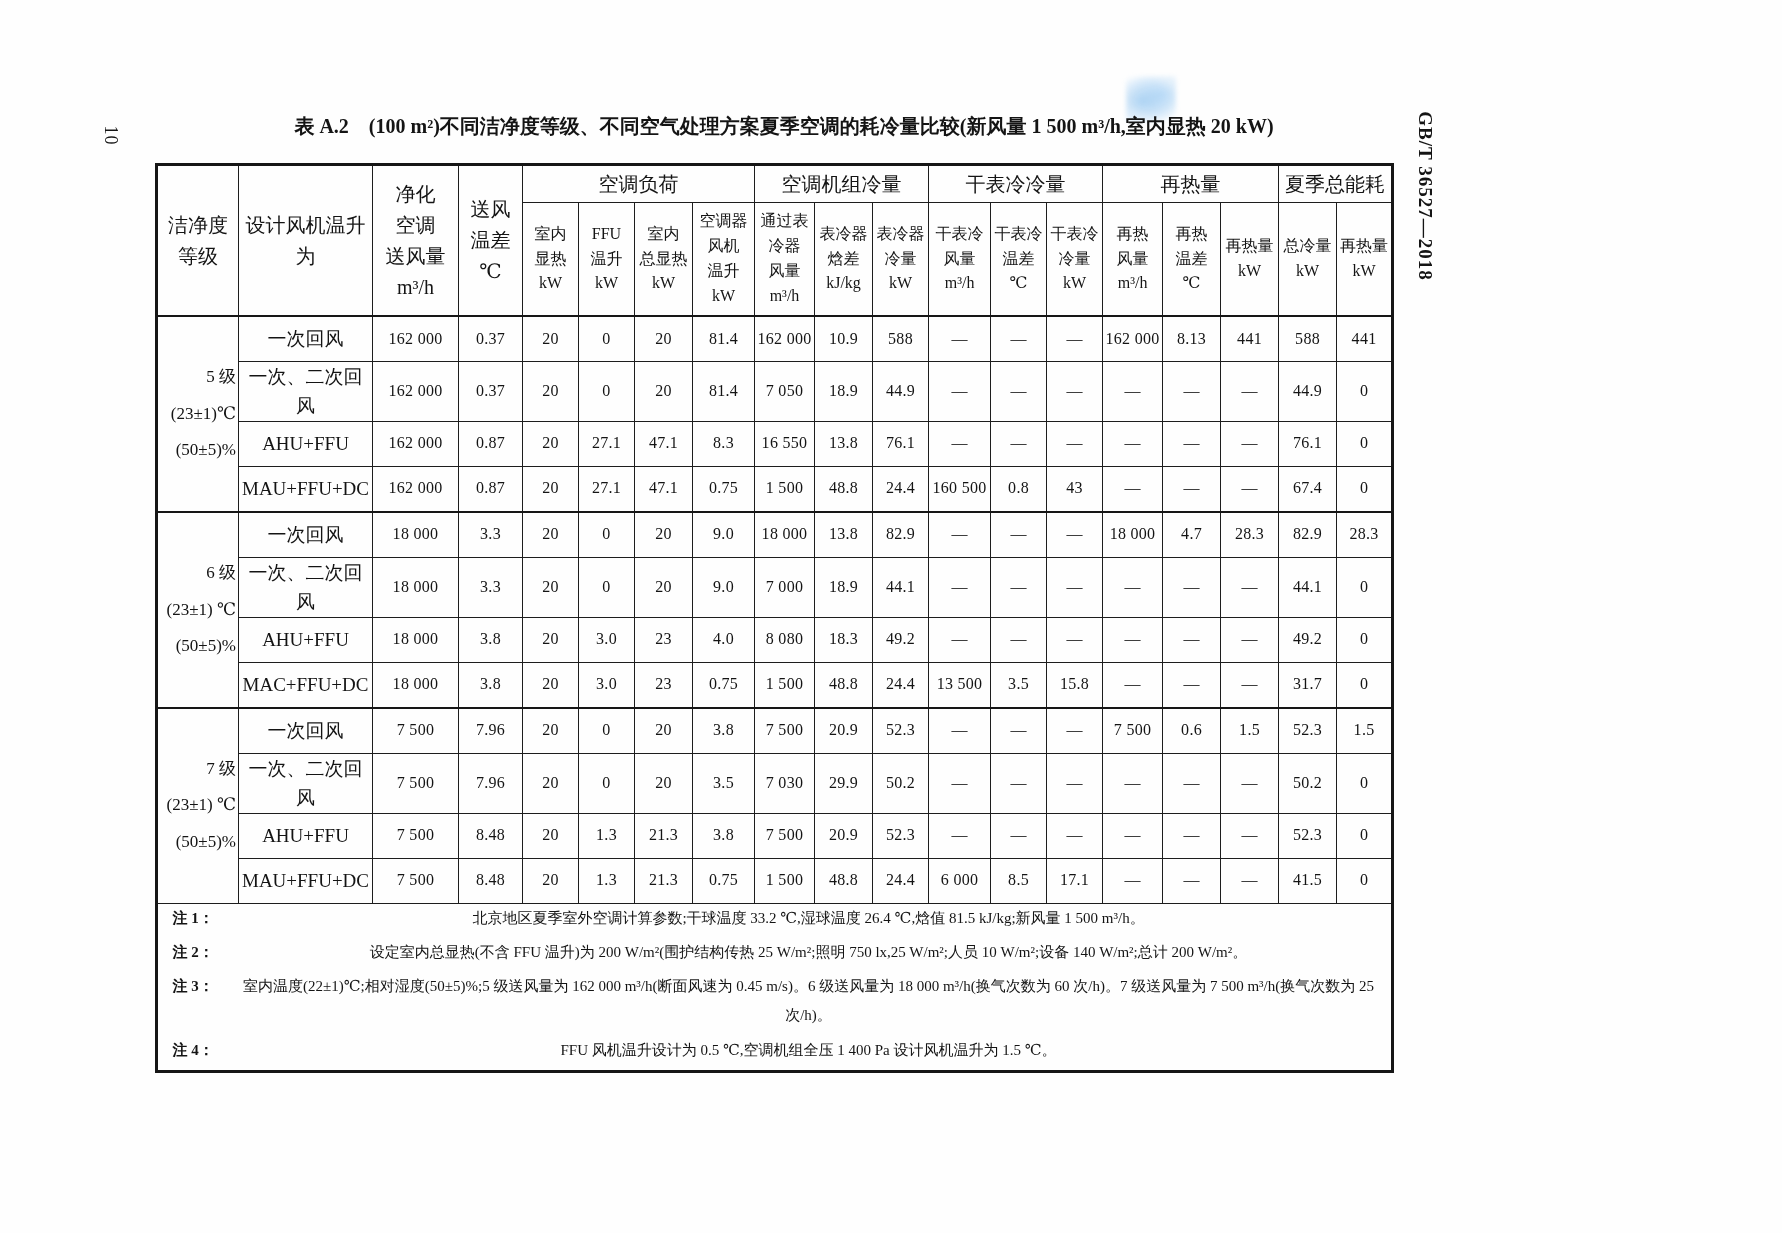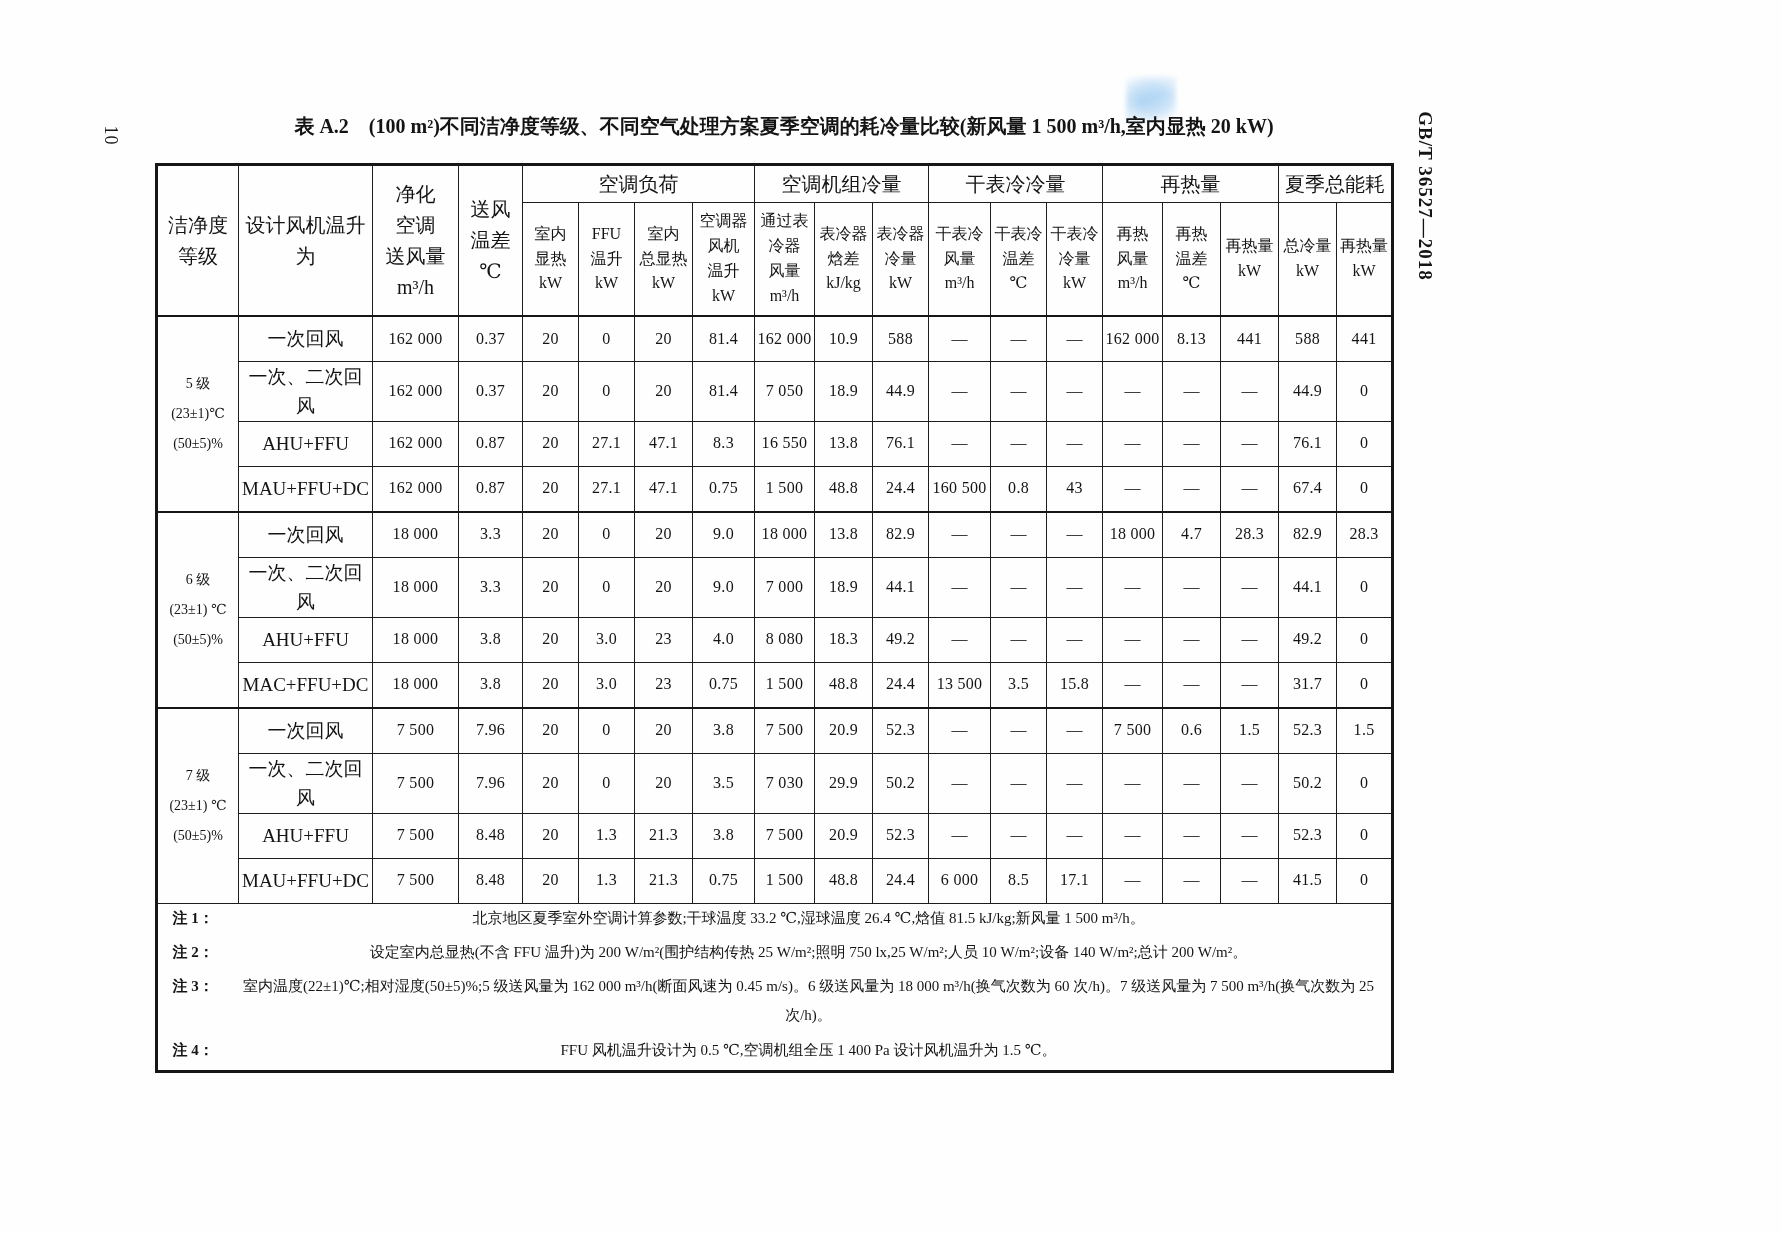--- a/index.html
+++ b/index.html
@@ -51,21 +51,21 @@
     padding:0 2px;
     white-space:pre-line;
     line-height:1.55;
   }
   thead tr.grp-row th{height:36px;font-size:20px;}
   thead tr.sub-row th{height:112px;}
   thead th.fixed{font-size:17px;}
   tbody td{height:44px;}
   tbody td.num{font-size:16px;letter-spacing:0.3px;}
   tbody td.scheme{font-size:19px;margin-left:48px;}
-  tbody td.lvl{font-size:14px;line-height:2.15;}
+  tbody td.lvl{font-size:17px;line-height:2.15;text-align:right;}
   tr.group-start td{border-top:2px solid #161616;}
   thead tr.sub-row th{border-bottom:2px solid #161616;}
   td.notes-cell{
     border-top:3px solid #161616;
     text-align:left;vertical-align:top;
     padding:20px 16px 30px 48px;
   }
   .note{display:flex;align-items:flex-start;line-height:1.95;font-size:15px;margin-bottom:5px;}
   .note-label{font-weight:bold;flex:none;width:66px;white-space:nowrap;}
   .note-text{flex:1;padding-left:2px;}

